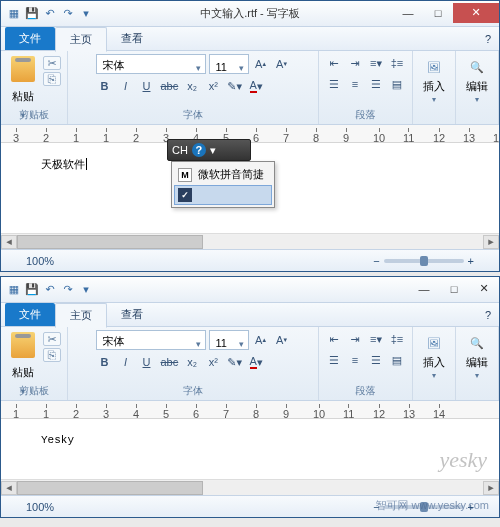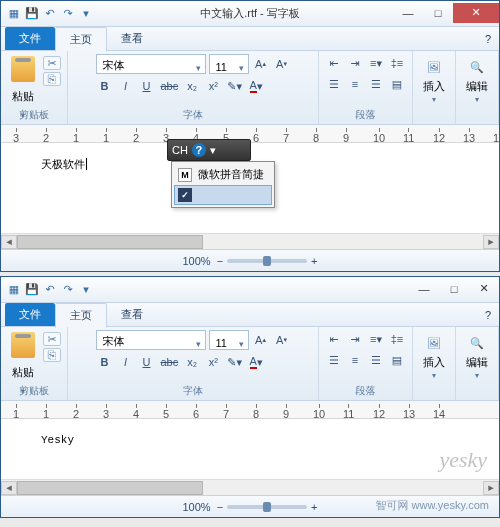--- a/index.html
+++ b/index.html
@@ -43,21 +43,21 @@
 .ime .q{width:14px;height:14px;background:#1a74bb;border-radius:50%;display:flex;align-items:center;justify-content:center;font-weight:bold}
 .ime-menu{position:absolute;left:170px;top:18px;background:#f4f4f4;border:1px solid #8a8a8a;box-shadow:2px 2px 4px rgba(0,0,0,.2);padding:2px}
 .ime-item{display:flex;align-items:center;gap:6px;padding:3px 8px 3px 4px;cursor:pointer}
 .ime-item.sel-item{background:#c7d9ed;border:1px solid #7da7d9;padding:2px 7px 2px 3px}
 .ime-ico{width:14px;height:14px;border:1px solid #999;background:#fff;display:flex;align-items:center;justify-content:center;font-size:9px;font-weight:bold}
 .ime-ico.chk{background:#2a3f5f;color:#fff;border-color:#2a3f5f}
 .hscroll{height:16px;background:#f0f0f0;border-top:1px solid #ddd;display:flex;align-items:center}
 .hscroll .arrow{width:16px;height:14px;background:#e6e6e6;border:1px solid #c8c8c8;display:flex;align-items:center;justify-content:center;color:#666;cursor:pointer}
 .hscroll .track{flex:1;height:14px;background:#efefef;position:relative}
 .hscroll .thumb{position:absolute;left:0;top:0;width:40%;height:100%;background:#cdcdcd;border:1px solid #b4b4b4}
-.status{height:22px;background:linear-gradient(#f7fafd,#e6eef7);border-top:1px solid #c5d4e6;display:flex;align-items:center;justify-content:center;gap:6px;padding:0 4px;color:#2b4f78}
+.status{height:22px;background:linear-gradient(#f7fafd,#e6eef7);border-top:1px solid #c5d4e6;display:flex;align-items:center;justify-content:space-between;gap:6px;padding:0 25px;color:#2b4f78}
 .zoom{display:flex;align-items:center;gap:4px}
 .ztrack{width:80px;height:4px;background:#c0cedf;position:relative;border-radius:2px}
 .zthumb{position:absolute;left:50%;top:-3px;width:8px;height:10px;background:#6b8bb0;border-radius:2px;transform:translateX(-50%)}
 .wm1{position:absolute;right:12px;bottom:6px;font-size:22px;font-style:italic;color:rgba(120,120,120,.45);font-family:Georgia,serif;pointer-events:none}
 .wm2{position:absolute;right:10px;bottom:4px;font-size:11px;color:rgba(80,110,150,.7);pointer-events:none}
 </style>
 </head>
 <body>
 
 <div class="win">

